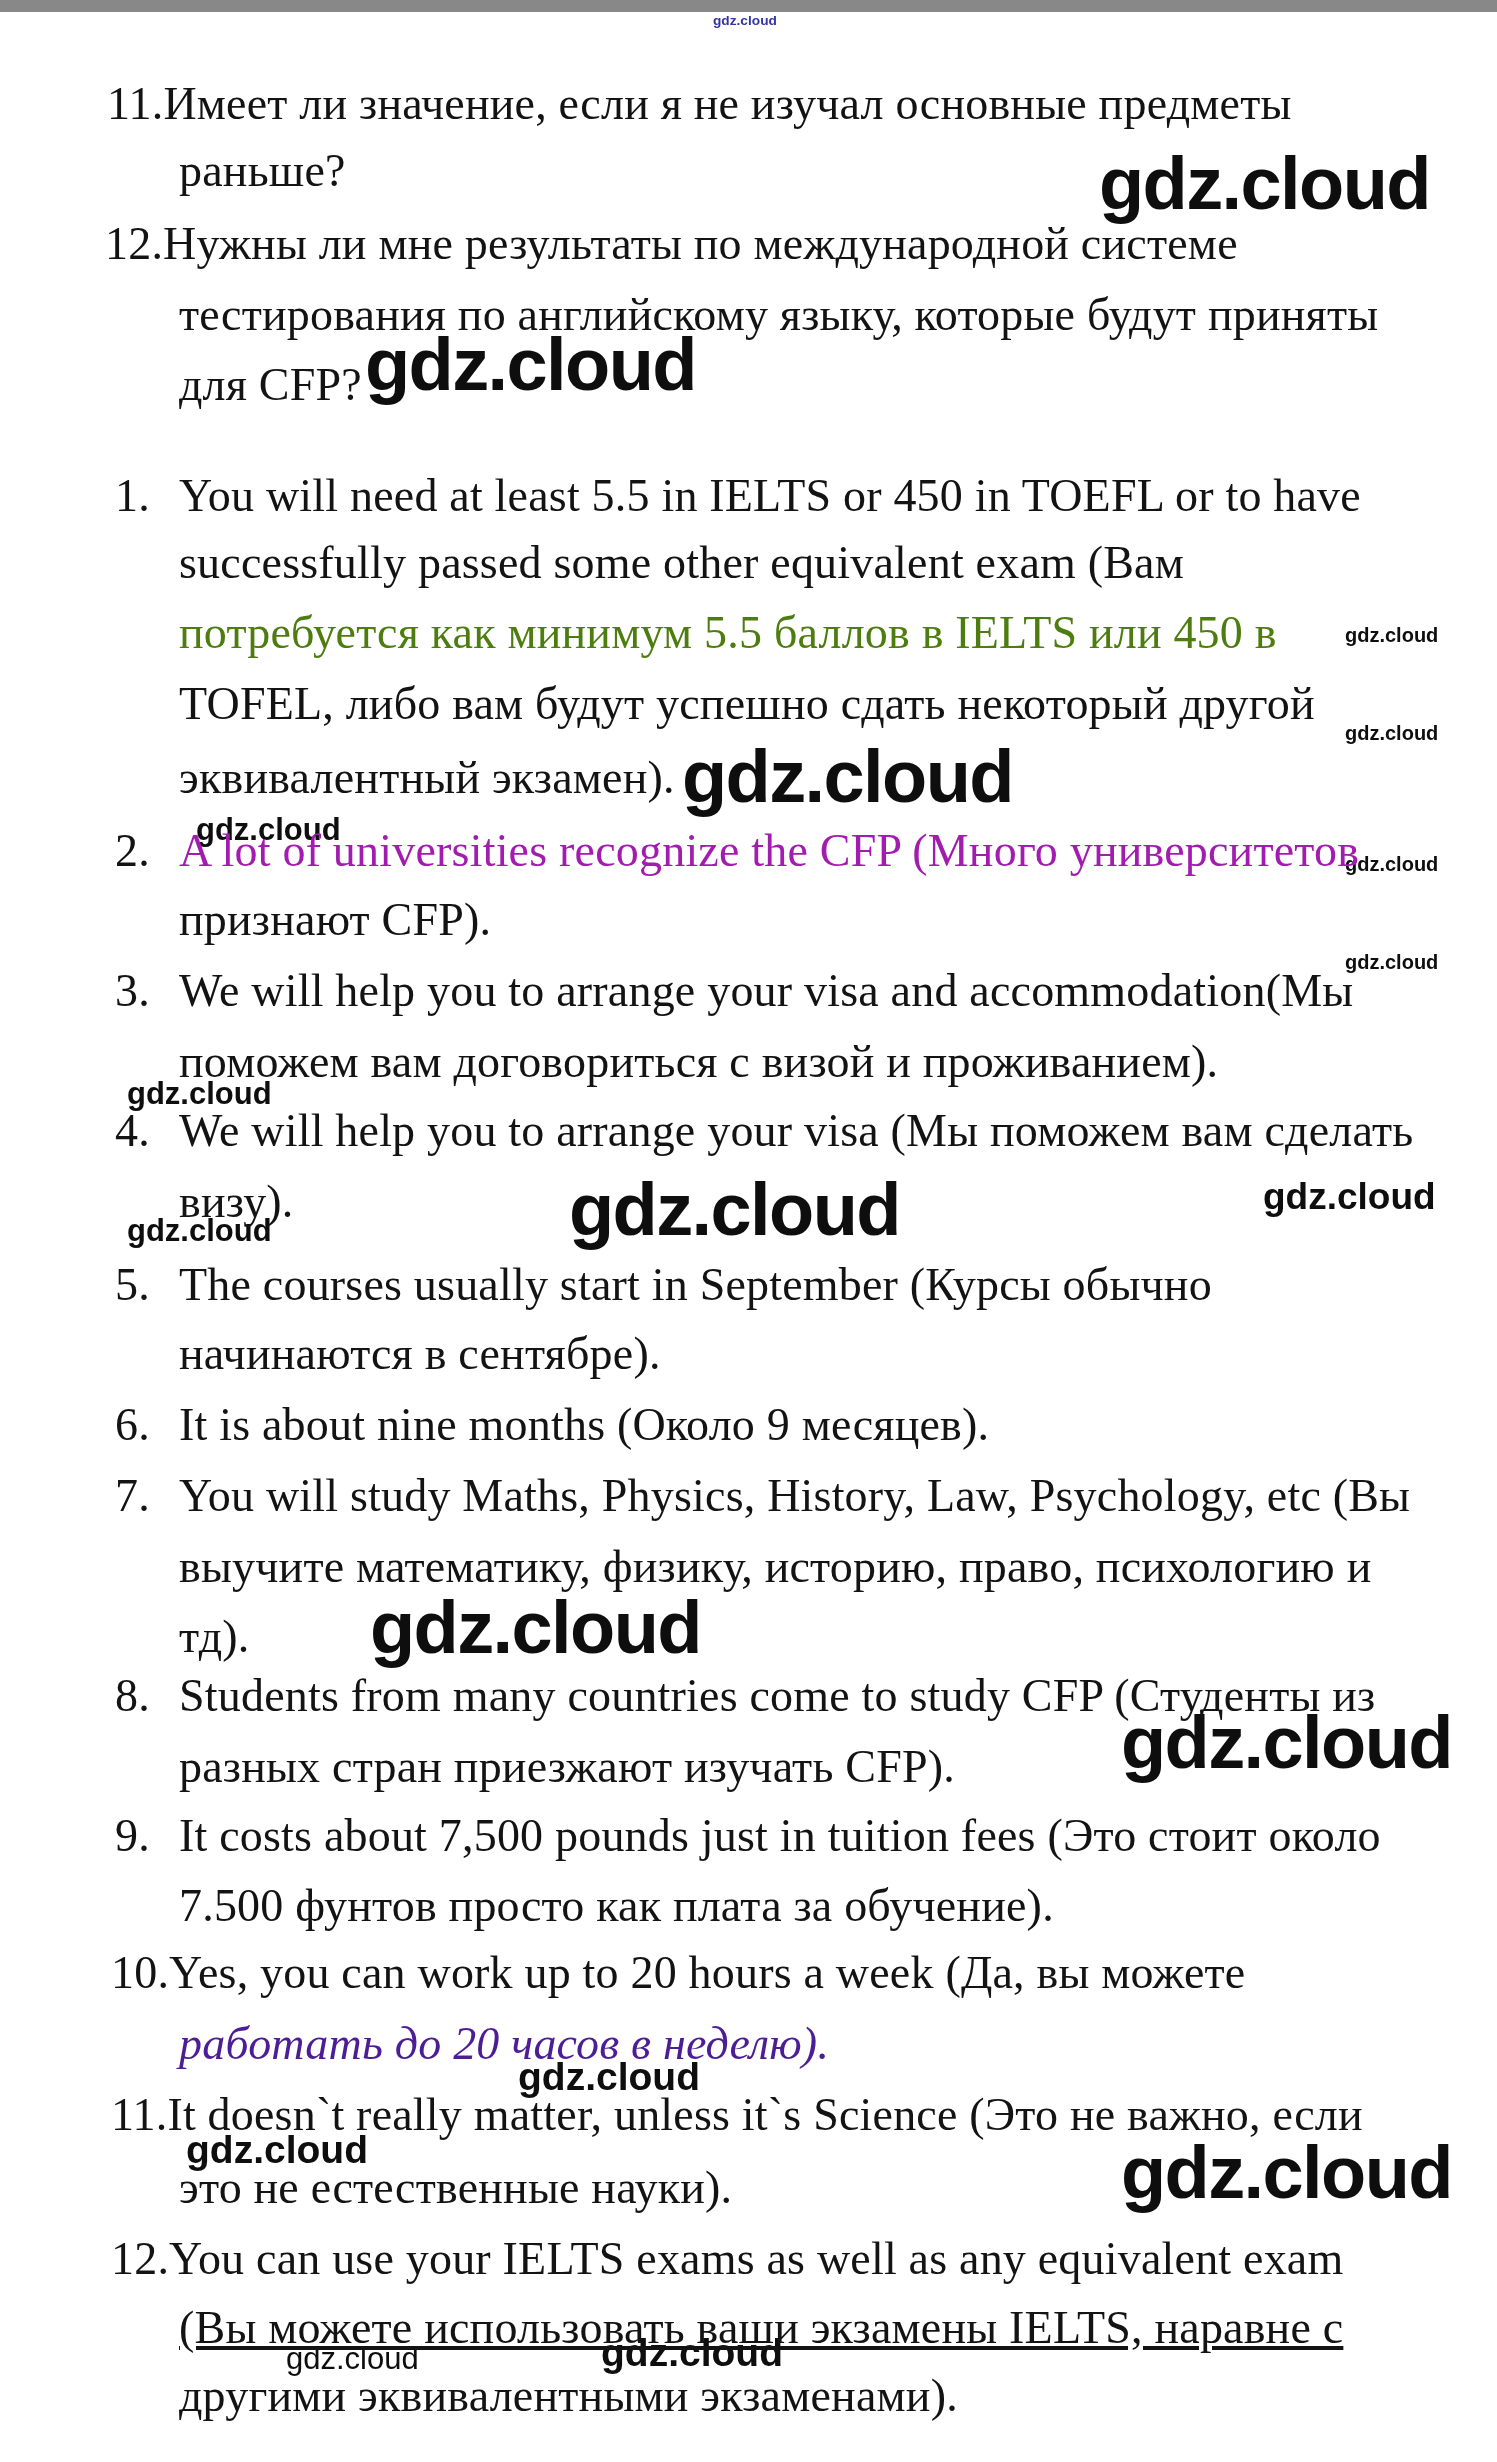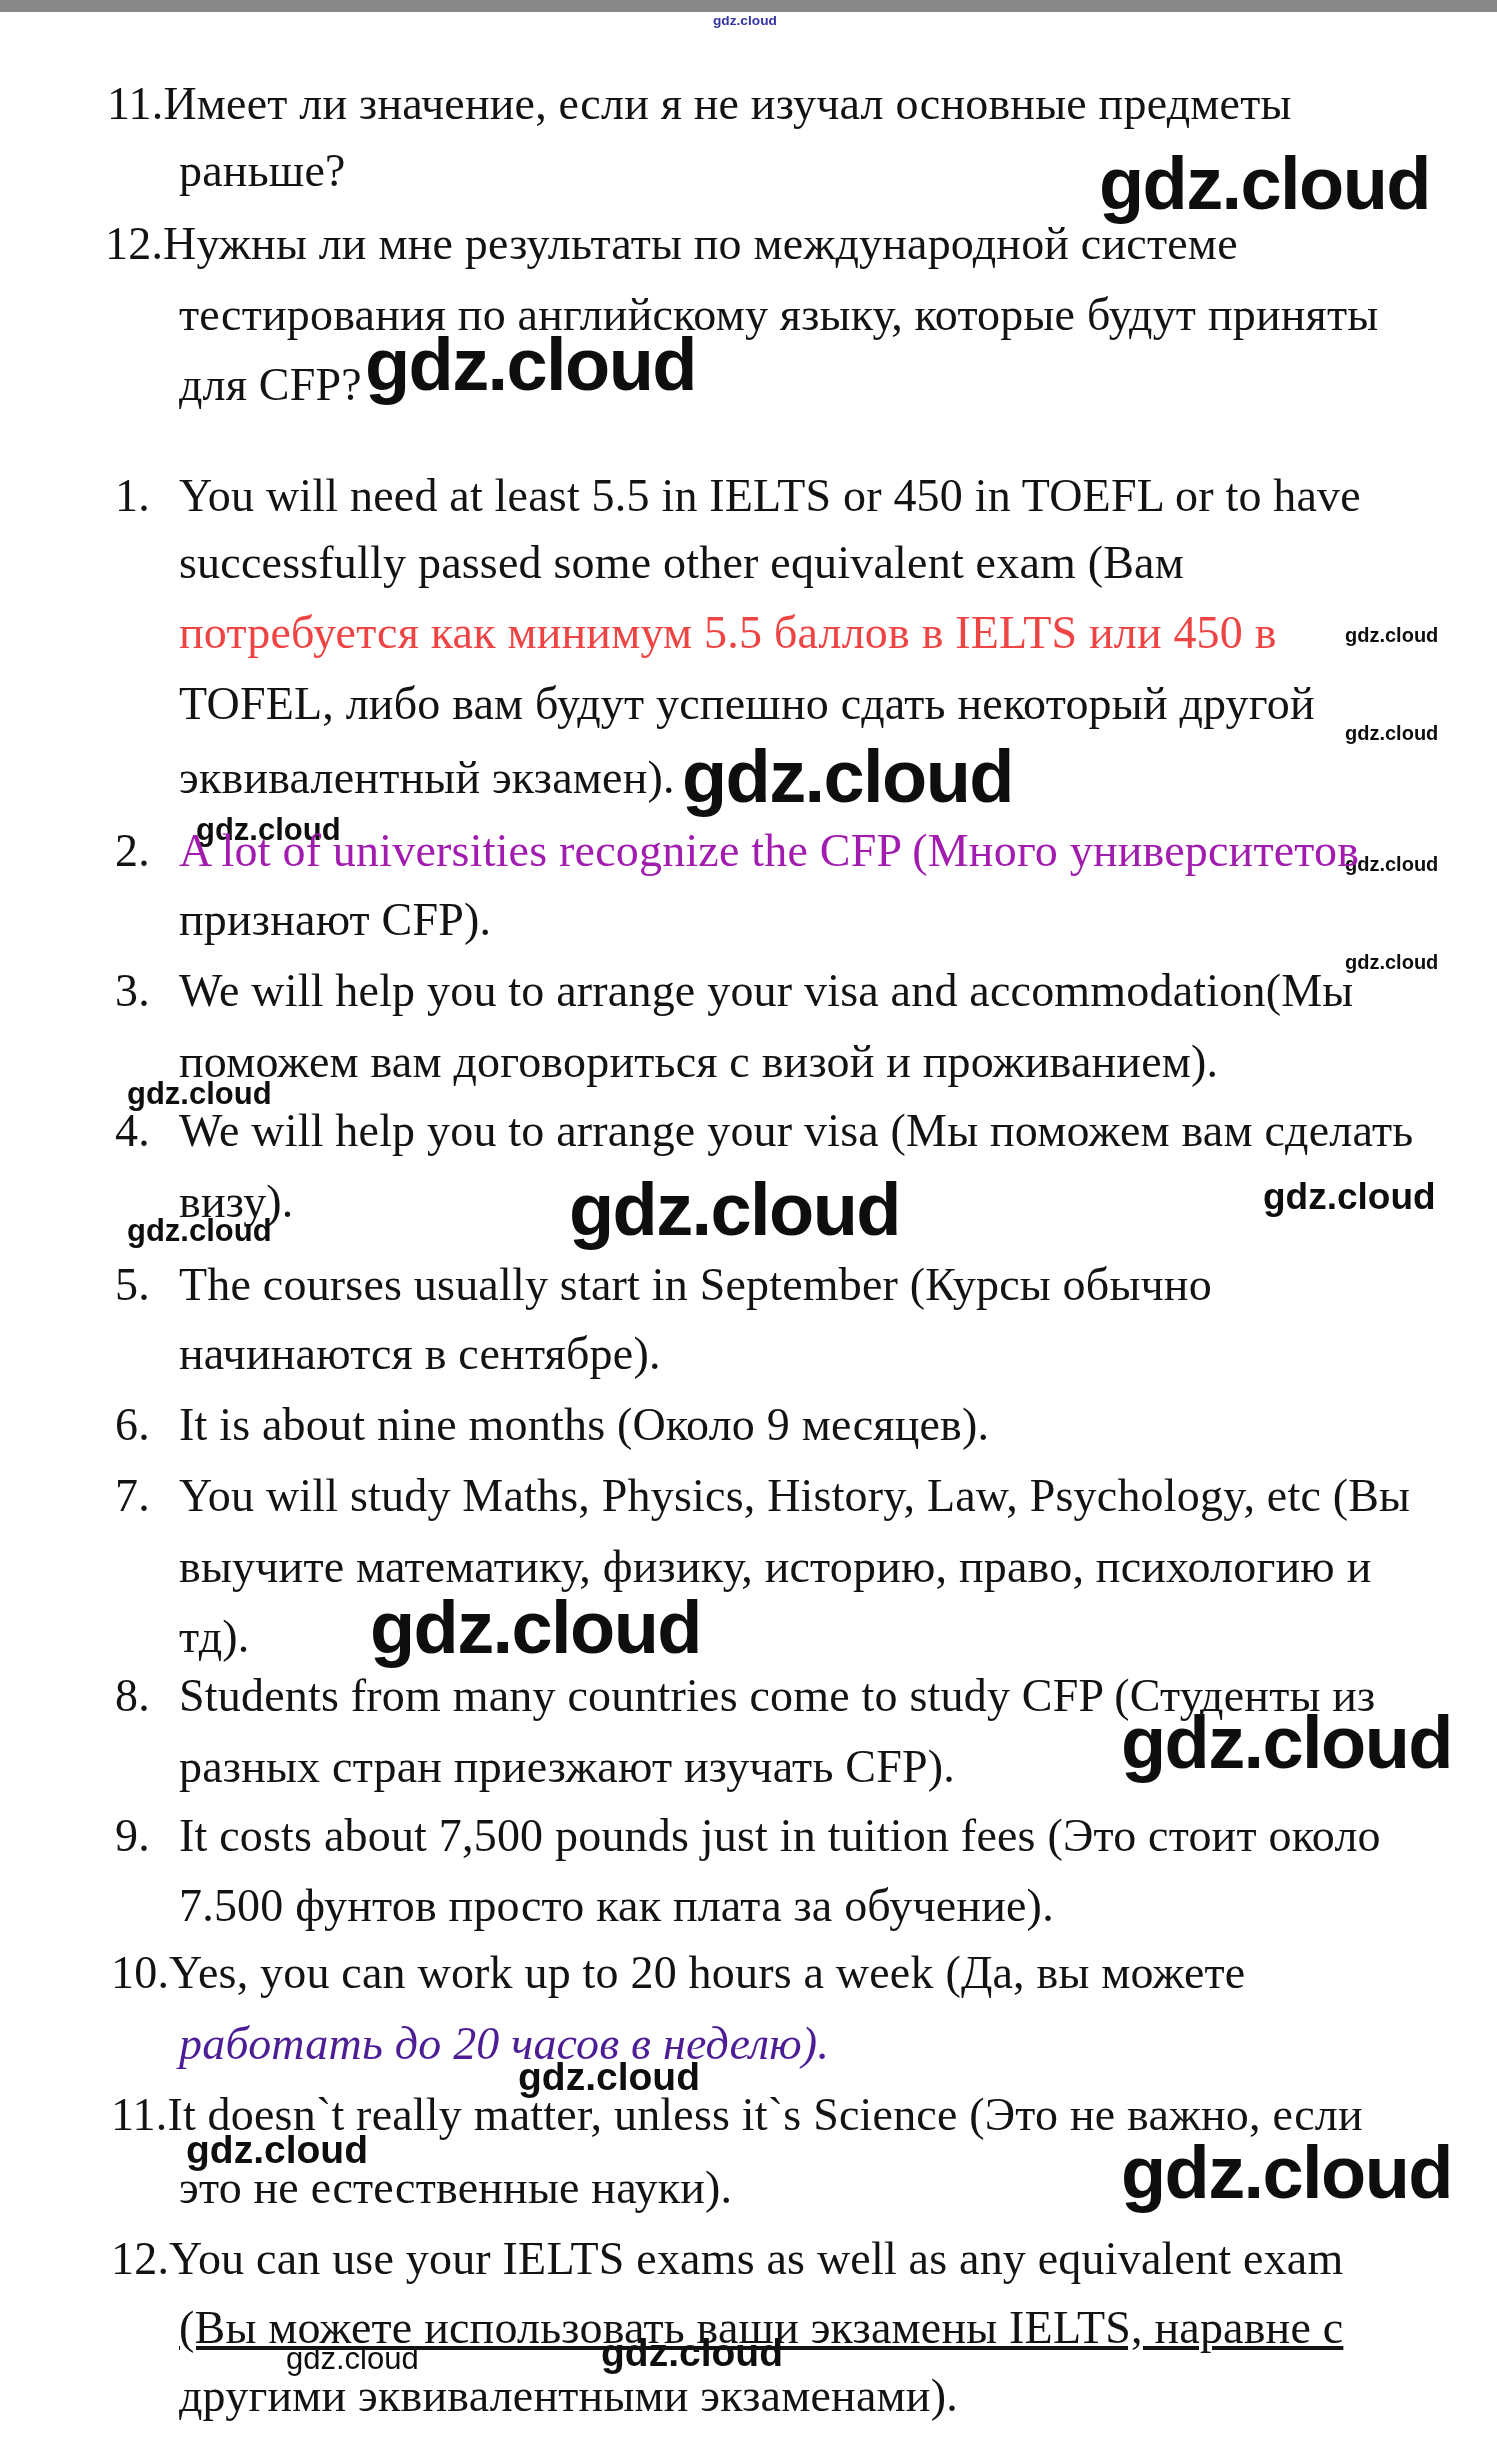--- a/index.html
+++ b/index.html
@@ -65,21 +65,21 @@
     </div>
   <div class="layer">
       <span class="tl" style="left: 107px; top: 68px; font-size: 46px; color: rgb(19, 19, 19);">11.Имеет ли значение, если я не изучал основные предметы</span>
       <span class="tl" style="left: 179px; top: 135px; font-size: 46px; color: rgb(19, 19, 19);">раньше?</span>
       <span class="tl" style="left: 105px; top: 208px; font-size: 46px; color: rgb(19, 19, 19);">12.Нужны ли мне результаты по международной системе</span>
       <span class="tl" style="left: 179px; top: 279px; font-size: 46px; color: rgb(19, 19, 19);">тестирования по английскому языку, которые будут приняты</span>
       <span class="tl" style="left: 179px; top: 349px; font-size: 46px; color: rgb(19, 19, 19);">для CFP?</span>
       <span class="tl" style="left: 115px; top: 460px; font-size: 46px; color: rgb(19, 19, 19);">1.</span>
       <span class="tl" style="left: 179px; top: 460px; font-size: 46px; color: rgb(19, 19, 19);">You will need at least 5.5 in IELTS or 450 in TOEFL or to have</span>
       <span class="tl" style="left: 179px; top: 527px; font-size: 46px; color: rgb(19, 19, 19);">successfully passed some other equivalent exam (Вам</span>
-      <span class="tl" style="left: 179px; top: 597px; font-size: 46px; color: #ef4444;">потребуется как минимум 5.5 баллов в IELTS или 450 в</span>
+      <span class="tl" style="left: 179px; top: 597px; font-size: 46px; color: #4d7c0f;">потребуется как минимум 5.5 баллов в IELTS или 450 в</span>
       <span class="tl" style="left: 179px; top: 668px; font-size: 46px; color: rgb(19, 19, 19);">TOFEL, либо вам будут успешно сдать некоторый другой</span>
       <span class="tl" style="left: 179px; top: 742px; font-size: 46px; color: rgb(19, 19, 19);">эквивалентный экзамен).</span>
       <span class="tl" style="left: 115px; top: 815px; font-size: 46px; color: rgb(19, 19, 19);">2.</span>
       <span class="tl" style="left: 179px; top: 815px; font-size: 46px; color: #a21caf;">A lot of universities recognize the CFP (Много университетов</span>
       <span class="tl" style="left: 179px; top: 884px; font-size: 46px; color: rgb(19, 19, 19);">признают CFP).</span>
       <span class="tl" style="left: 115px; top: 955px; font-size: 46px; color: rgb(19, 19, 19);">3.</span>
       <span class="tl" style="left: 179px; top: 955px; font-size: 46px; color: rgb(19, 19, 19);">We will help you to arrange your visa and accommodation(Мы</span>
       <span class="tl" style="left: 179px; top: 1026px; font-size: 46px; color: rgb(19, 19, 19);">поможем вам договориться с визой и проживанием).</span>
       <span class="tl" style="left: 115px; top: 1095px; font-size: 46px; color: rgb(19, 19, 19);">4.</span>
       <span class="tl" style="left: 179px; top: 1095px; font-size: 46px; color: rgb(19, 19, 19);">We will help you to arrange your visa (Мы поможем вам сделать</span>

